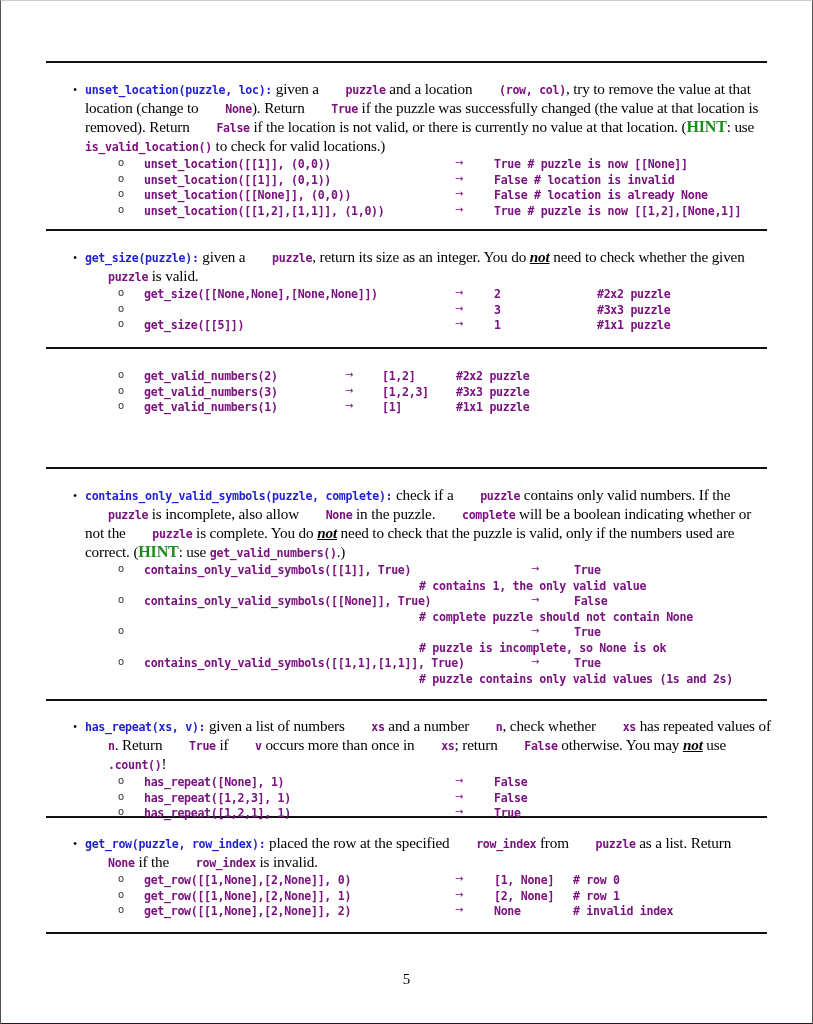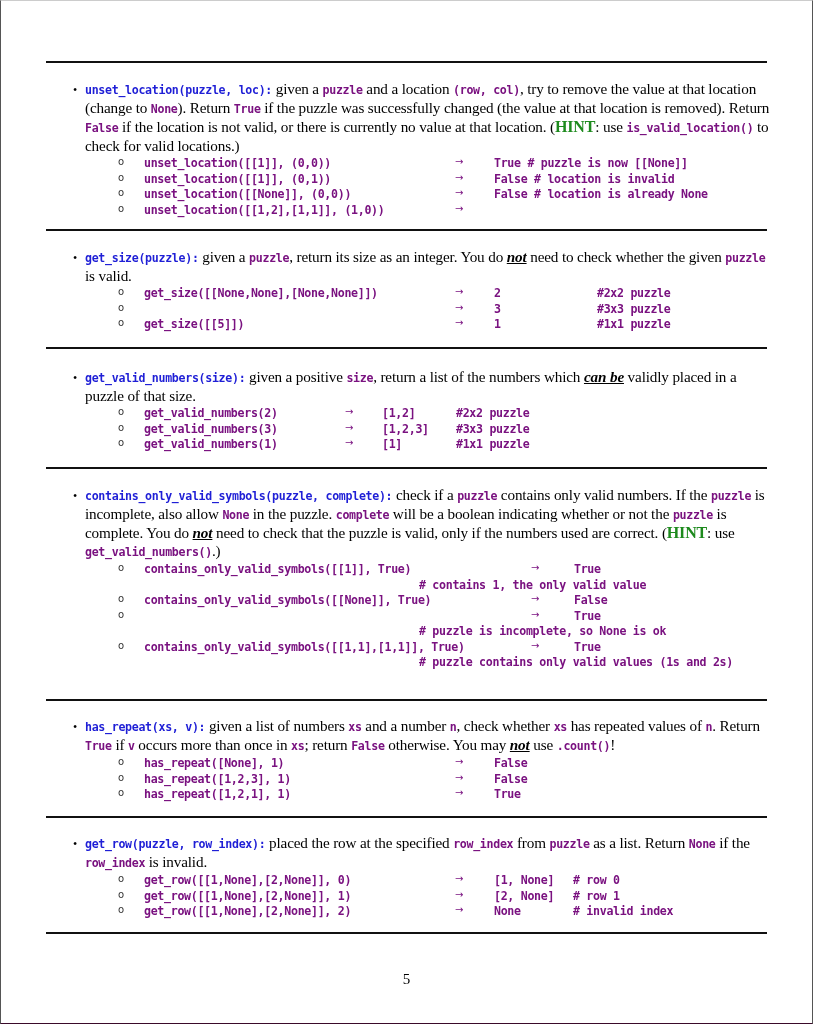--- a/index.html
+++ b/index.html
@@ -3,21 +3,21 @@
 <meta charset="utf-8">
 <style>
   html, body { margin:0; padding:0; background:#ffffff; }
   body { width:813px; height:1024px; position:relative; overflow:hidden; font-family:"Liberation Serif", serif; color:#000; }
   .page-border { position:absolute; left:0; top:0; width:811px; height:1022px; border-left:1px solid #555; border-right:1px solid #555; border-top:1px solid #ccc; border-bottom:2px solid #3a0a2a; }
   .rule { position:absolute; left:46px; width:721px; height:0; border-top:2px solid #111; }
   .section { position:absolute; left:73px; width:700px; }
   .desc { font-size:15.2px; line-height:18px; margin:0; padding-left:12px; text-indent:-12px; letter-spacing:-0.15px; }
   .bullet { display:inline-block; width:12px; text-indent:0; font-size:12px; }
   .fn { font-family:"DejaVu Sans Mono", monospace; font-weight:bold; color:#1f1fd6; font-size:11.6px; letter-spacing:-0.3px;margin-top:26px; }
-  .kw { font-family:"DejaVu Sans Mono", monospace; font-weight:bold; color:#7a1280; font-size:11.6px; letter-spacing:-0.3px; }
+  .kw { font-family:"DejaVu Sans Mono", monospace; font-weight:bold; color:#7a1280; font-size:11.6px; letter-spacing:-0.3px;margin-left:23px; }
   .kwb { font-family:"DejaVu Sans Mono", monospace; font-weight:bold; color:#7a1280; font-size:11.6px; letter-spacing:-0.3px; }
   .hint { color:#1d8a1d; font-weight:bold; font-size:16px; }
   .emph { font-weight:bold; font-style:italic; text-decoration:underline; }
   .ex-list { margin:1px 0 0 0; padding:0; list-style:none; }
   .ex { position:relative; height:15.5px; font-family:"DejaVu Sans Mono", monospace; font-weight:bold; color:#7a1280; font-size:11.6px; letter-spacing:-0.3px; white-space:pre; }
   .ex .o { position:absolute; left:45px; top:0; font-family:"DejaVu Sans", sans-serif; font-weight:normal; font-size:10px; color:#333; }
   .ex .call { position:absolute; left:71px; top:0; }
   .ex .arrow { position:absolute; top:0; font-size:10px; font-family:"DejaVu Sans", sans-serif; font-weight:normal; color:#7a1280; }
   .ex .res { position:absolute; top:0; }
   .ex .cmt { position:absolute; top:0; }
@@ -39,54 +39,52 @@
 <div class="rule" style="top:932px"></div>
 
 <div class="section" style="top:80px">
   <p class="desc">
     <span class="bullet">•</span><span class="fn">unset_location(puzzle, loc):</span><span> given a </span><span class="kw">puzzle</span><span> and a location </span><span class="kw">(row, col)</span><span>, try to remove the value at that location (change to </span><span class="kw">None</span><span>). Return </span><span class="kw">True</span><span> if the puzzle was successfully changed (the value at that location is removed). Return </span><span class="kw">False</span><span> if the location is not valid, or there is currently no value at that location. (</span><span class="hint">HINT</span><span>: use </span><span class="kwb">is_valid_location()</span><span> to check for valid locations.)</span>
   </p>
   <div class="ex-list">
     <div class="ex"><span class="o">o</span><span class="call">unset_location([[1]], (0,0))</span><span class="arrow" style="left:382px">→</span><span class="res" style="left:421px">True # puzzle is now [[None]]</span></div>
     <div class="ex"><span class="o">o</span><span class="call">unset_location([[1]], (0,1))</span><span class="arrow" style="left:382px">→</span><span class="res" style="left:421px">False # location is invalid</span></div>
     <div class="ex"><span class="o">o</span><span class="call">unset_location([[None]], (0,0))</span><span class="arrow" style="left:382px">→</span><span class="res" style="left:421px">False # location is already None</span></div>
-    <div class="ex"><span class="o">o</span><span class="call">unset_location([[1,2],[1,1]], (1,0))</span><span class="arrow" style="left:382px">→</span></div>
+    <div class="ex"><span class="o">o</span><span class="call">unset_location([[1,2],[1,1]], (1,0))</span><span class="arrow" style="left:382px">→</span><span class="res" style="left:421px">True # puzzle is now [[1,2],[None,1]]</span></div>
   </div>
 </div>
 
 <div class="section" style="top:248px">
   <p class="desc">
     <span class="bullet">•</span><span class="fn">get_size(puzzle):</span><span> given a </span><span class="kw">puzzle</span><span>, return its size as an integer. You do </span><span class="emph">not</span><span> need to check whether the given </span><span class="kw">puzzle</span><span> is valid.</span>
   </p>
   <div class="ex-list">
     <div class="ex"><span class="o">o</span><span class="call">get_size([[None,None],[None,None]])</span><span class="arrow" style="left:382px">→</span><span class="res" style="left:421px">2</span><span class="cmt" style="left:524px">#2x2 puzzle</span></div>
     <div class="ex"><span class="o">o</span><span class="arrow" style="left:382px">→</span><span class="res" style="left:421px">3</span><span class="cmt" style="left:524px">#3x3 puzzle</span></div>
     <div class="ex"><span class="o">o</span><span class="call">get_size([[5]])</span><span class="arrow" style="left:382px">→</span><span class="res" style="left:421px">1</span><span class="cmt" style="left:524px">#1x1 puzzle</span></div>
   </div>
 </div>
 
 <div class="section" style="top:368px">
-  <p class="desc">
-    <span class="bullet">•</span><span class="fn">get_valid_numbers(size):</span><span> given a positive </span><span class="kw">size</span><span>, return a list of the numbers which </span><span class="emph">can be</span><span> validly placed in a puzzle of that size.</span>
-  </p>
   <div class="ex-list">
     <div class="ex"><span class="o">o</span><span class="call">get_valid_numbers(2)</span><span class="arrow" style="left:272px">→</span><span class="res" style="left:309px">[1,2]</span><span class="cmt" style="left:383px">#2x2 puzzle</span></div>
     <div class="ex"><span class="o">o</span><span class="call">get_valid_numbers(3)</span><span class="arrow" style="left:272px">→</span><span class="res" style="left:309px">[1,2,3]</span><span class="cmt" style="left:383px">#3x3 puzzle</span></div>
     <div class="ex"><span class="o">o</span><span class="call">get_valid_numbers(1)</span><span class="arrow" style="left:272px">→</span><span class="res" style="left:309px">[1]</span><span class="cmt" style="left:383px">#1x1 puzzle</span></div>
   </div>
 </div>
 
 <div class="section" style="top:486px">
   <p class="desc">
     <span class="bullet">•</span><span class="fn">contains_only_valid_symbols(puzzle, complete):</span><span> check if a </span><span class="kw">puzzle</span><span> contains only valid numbers. If the </span><span class="kw">puzzle</span><span> is incomplete, also allow </span><span class="kw">None</span><span> in the puzzle. </span><span class="kw">complete</span><span> will be a boolean indicating whether or not the </span><span class="kw">puzzle</span><span> is complete. You do </span><span class="emph">not</span><span> need to check that the puzzle is valid, only if the numbers used are correct. (</span><span class="hint">HINT</span><span>: use </span><span class="kwb">get_valid_numbers()</span><span>.)</span>
   </p>
   <div class="ex-list">
     <div class="ex"><span class="o">o</span><span class="call">contains_only_valid_symbols([[1]], True)</span><span class="arrow" style="left:458px">→</span><span class="res" style="left:501px">True</span></div>
     <div class="ex2"><span class="cmt"># contains 1, the only valid value</span></div>
     <div class="ex"><span class="o">o</span><span class="call">contains_only_valid_symbols([[None]], True)</span><span class="arrow" style="left:458px">→</span><span class="res" style="left:501px">False</span></div>
+    <div class="ex2"><span class="cmt"># complete puzzle should not contain None</span></div>
     <div class="ex"><span class="o">o</span><span class="arrow" style="left:458px">→</span><span class="res" style="left:501px">True</span></div>
     <div class="ex2"><span class="cmt"># puzzle is incomplete, so None is ok</span></div>
     <div class="ex"><span class="o">o</span><span class="call">contains_only_valid_symbols([[1,1],[1,1]], True)</span><span class="arrow" style="left:458px">→</span><span class="res" style="left:501px">True</span></div>
     <div class="ex2"><span class="cmt"># puzzle contains only valid values (1s and 2s)</span></div>
   </div>
 </div>
 
 <div class="section" style="top:717px">
   <p class="desc">
     <span class="bullet">•</span><span class="fn">has_repeat(xs, v):</span><span> given a list of numbers </span><span class="kw">xs</span><span> and a number </span><span class="kw">n</span><span>, check whether </span><span class="kw">xs</span><span> has repeated values of </span><span class="kw">n</span><span>. Return </span><span class="kw">True</span><span> if </span><span class="kw">v</span><span> occurs more than once in </span><span class="kw">xs</span><span>; return </span><span class="kw">False</span><span> otherwise. You may </span><span class="emph">not</span><span> use </span><span class="kw">.count()</span><span>!</span>

